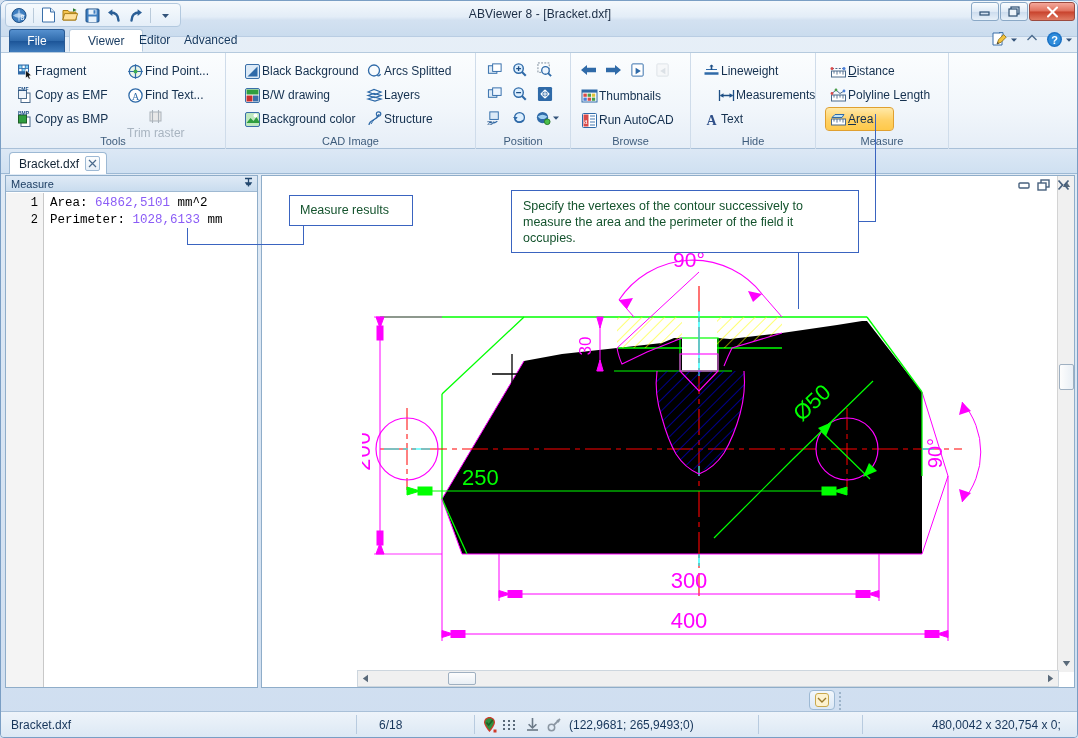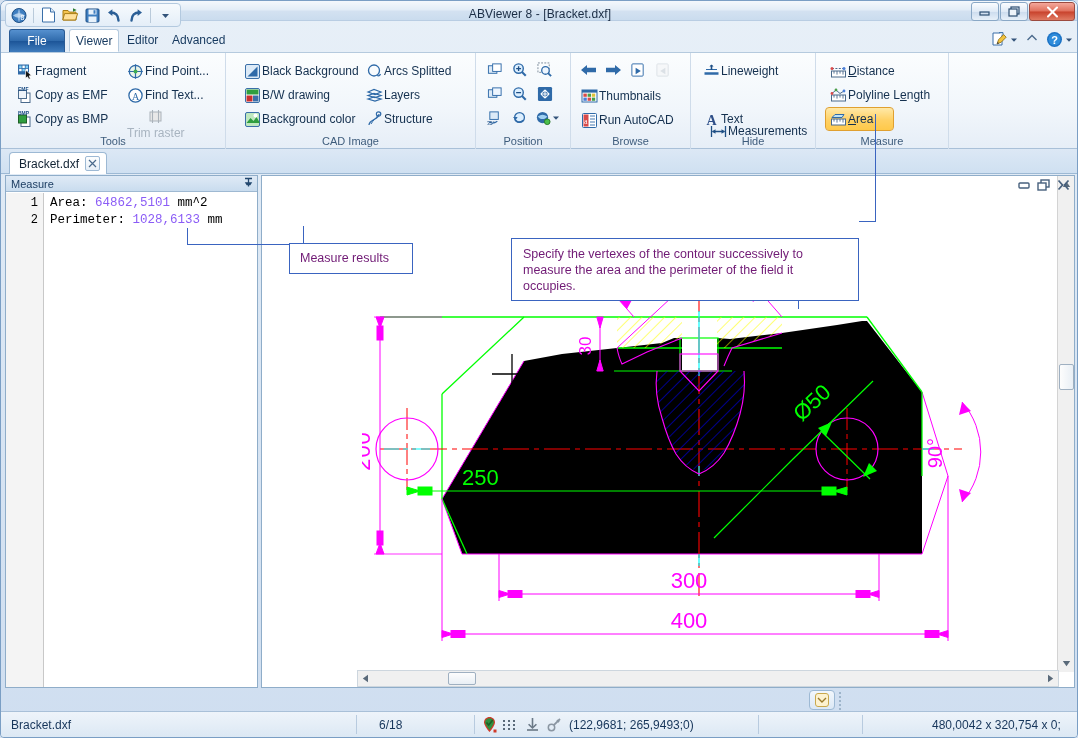--- a/index.html
+++ b/index.html
@@ -15,21 +15,21 @@
   
   #app-window{
     position:absolute; left:0; top:0; width:1078px; height:738px;
     background:linear-gradient(to bottom,#e8f0f8 0%,#dbe7f4 40%,#cfdef0 100%);
     border:1px solid #7a9ec4;
     border-radius:7px 7px 4px 4px;
     overflow:hidden;
   }
   
   #titlebar{
-    position:absolute; left:0; top:0; width:1078px; height:20px;
+    position:absolute; left:0; top:0; width:1078px; height:36px;
     background:linear-gradient(to bottom,#f4f8fc 0%,#e3edf7 45%,#d3e1f1 55%,#cadcee 100%);
     border-bottom:1px solid #b9cde3;
   }
   #qat{
     position:absolute; left:4px; top:2px; height:24px;
     display:flex; align-items:center; gap:2px;
     background:linear-gradient(to bottom,#f6fafd,#e4eef8);
     border:1px solid #b3c9df; border-radius:4px; padding:1px 5px 1px 3px;
   }
   .qat-btn{ width:20px; height:20px; display:flex; align-items:center; justify-content:center; border-radius:3px;}
@@ -49,21 +49,21 @@
     border-color:#9c4a3f;
     background:linear-gradient(to bottom,#f4a89b,#e0705c 48%,#c8422c 52%,#e07b63);
   }
   .wbtn svg{ display:block; }
   
   #ribbon-tabs{
     position:absolute; left:0; top:28px; width:1078px; height:23px;
   }
   .rtab{
     position:absolute; top:0; height:23px; line-height:22px;
-    padding:0 6px; font-size:12px; color:#15385e; cursor:default;
+    padding:0 18px; font-size:12px; color:#15385e; cursor:default;
   }
   #tab-file{
     left:8px; width:56px; text-align:center; color:#ffffff;
     background:linear-gradient(to bottom,#5590cf,#2f6aab 50%,#1d5699 52%,#3f7cbd);
     border:1px solid #2a5b94; border-bottom:none;
     border-radius:3px 3px 0 0; padding:0;
   }
   #tab-viewer{
     left:68px; background:#ffffff; border:1px solid #b5cade; border-bottom:1px solid #fff;
     border-radius:3px 3px 0 0; color:#16395f;
@@ -218,21 +218,21 @@
     font-size:12px; color:#16355a;
   }
   .scell{ position:absolute; top:0; height:25px; display:flex; align-items:center; }
   .sdiv{ position:absolute; top:3px; width:1px; height:19px; background:#b8cbdf; }
   
   .dotgrid{ display:grid; grid-template-columns:repeat(3,3px); grid-gap:2px; }
   .dotgrid i{ width:2px;height:2px;background:#5a6a7a;display:block;}
   
   .callout{
     position:absolute; background:#fff; border:1px solid #3a64c0;
-    font-size:12.5px; color:#701a75; line-height:16px; z-index:30;margin-top:48px;
+    font-size:12.5px; color:#14532d; line-height:16px; z-index:30;
   }
   .cline{ position:absolute; background:#3a64c0; z-index:29; }
 </style>
 </head>
 <body>
 
 <div id="app-window">
 
   <div id="titlebar">
 
@@ -603,21 +603,21 @@
         <span class="ic">
           <svg width="17" height="17" viewBox="0 0 17 17">
             <path d="M1.5 10.5h14" stroke="#2f6aa8" stroke-width="2.4"></path>
             <path d="M3 6.5h11" stroke="#2f6aa8" stroke-width="1.1"></path>
             <path d="M8.5 2v5" stroke="#1e4f85" stroke-width="1.6"></path>
             <path d="M6.4 3.4l2.1-2 2.1 2z" fill="#1e4f85"></path>
           </svg>
         </span>
         <span>Lineweight</span>
       </div>
-      <div class="ritem" style="left:15px; top:31px;margin-top:36px;">
+      <div class="ritem" style="left:23px; top:31px;">
         <span class="ic">
           <svg width="17" height="17" viewBox="0 0 17 17">
             <path d="M1.5 3v11M15.5 3v11" stroke="#1e4f85" stroke-width="1.3"></path>
             <path d="M2.5 8.5h12" stroke="#1e4f85" stroke-width="1.3"></path>
             <path d="M5.5 6.3L2 8.5l3.5 2.2z" fill="#1e4f85"></path>
             <path d="M11.5 6.3L15 8.5l-3.5 2.2z" fill="#1e4f85"></path>
           </svg>
         </span>
         <span>Measurements</span>
       </div>

